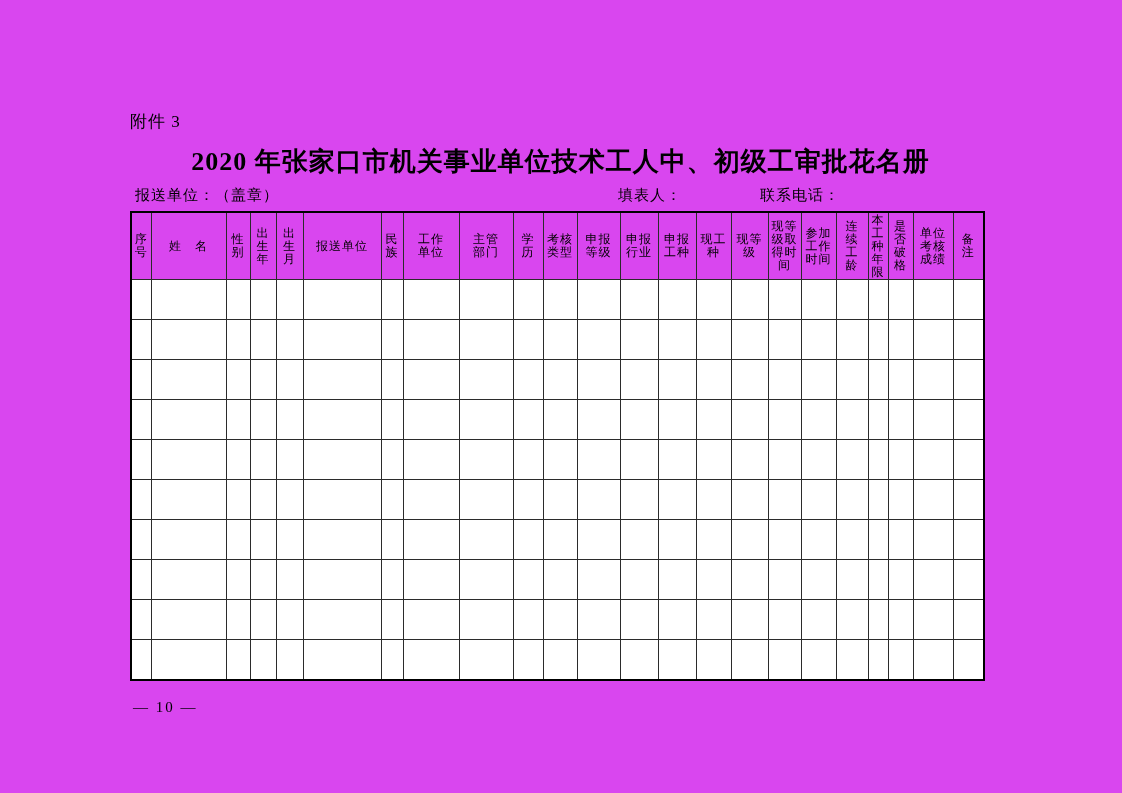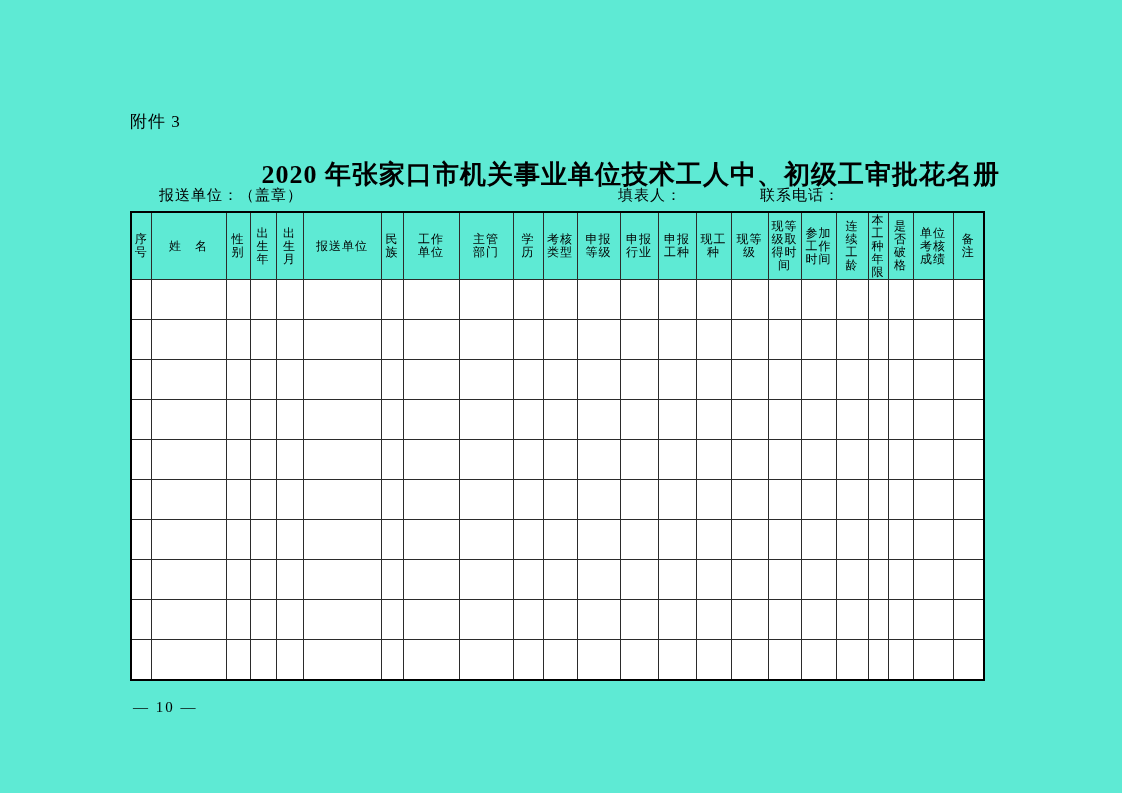--- a/index.html
+++ b/index.html
@@ -4,53 +4,53 @@
 <style>
   html, body {
     margin: 0;
     padding: 0;
     background: #ffffff;
   }
   .page {
     position: relative;
     width: 1122px;
     height: 793px;
-    background: #5eead4;
+    background: #d946ef;
     color: #000000;
     font-family: "Liberation Serif", "DejaVu Serif", serif;
     overflow: hidden;
   }
   .attachment-label {
     position: absolute;
     left: 130px;
     top: 110px;
     font-size: 17px;
     letter-spacing: 1px;
   }
   .doc-title {
     position: absolute;
     left: 130px;
     top: 140px;
     width: 853px;
-    margin: 17px;
-    text-align: right;
+    margin: 4px;
+    text-align: center;
     font-size: 26px;
     font-weight: bold;
     letter-spacing: 1px;
     white-space: nowrap;
   }
   .meta-row {
     position: absolute;
     left: 130px;
     top: 186px;
     width: 853px;
     height: 20px;
     font-size: 15px;
   }
-  .meta-submit { position: absolute; left: 29px;  top: 0; letter-spacing: 1px; }
+  .meta-submit { position: absolute; left: 5px;  top: 0; letter-spacing: 1px; }
   .meta-filler { position: absolute; left: 480px; top: 0; letter-spacing: 1px; margin-left: 8px; }
   .meta-phone  { position: absolute; left: 630px; top: 0; letter-spacing: 1px; }
 
   table.roster {
     position: absolute;
     left: 130px;
     top: 211px;
     width: 853px;
     border-collapse: collapse;
     table-layout: fixed;

